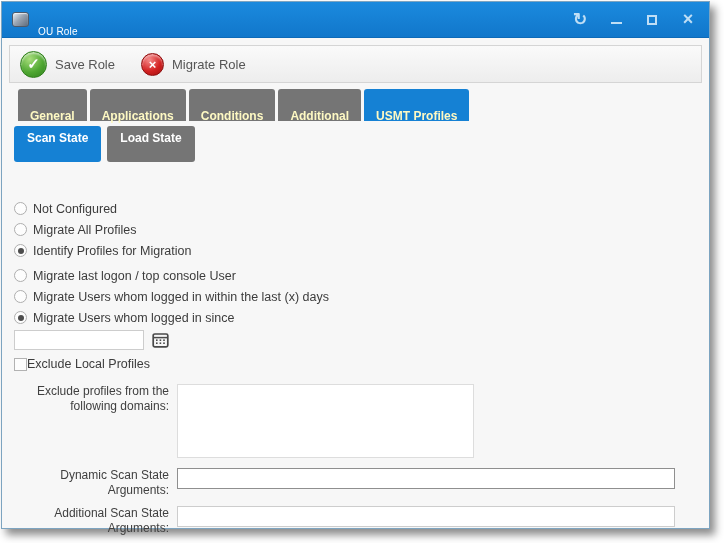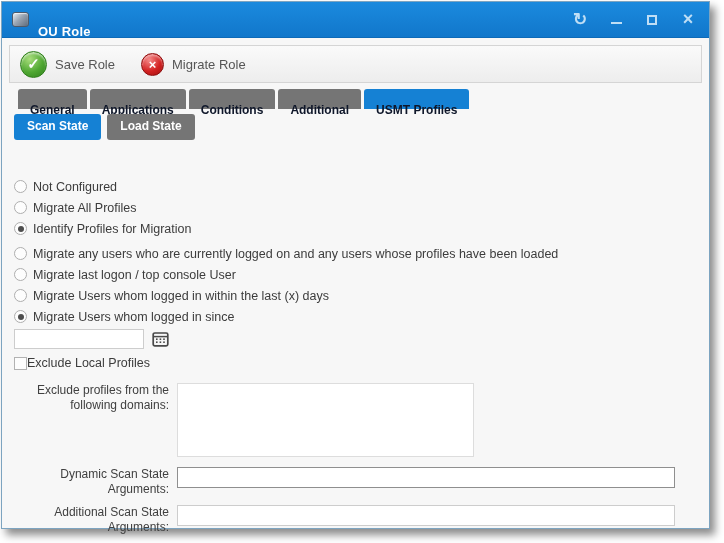--- a/index.html
+++ b/index.html
@@ -14,21 +14,21 @@
   .titlebar {
     height:36px; background:linear-gradient(#1b8ade,#1177cb);
     border-bottom:1px solid #0d6ab8; display:flex; align-items:center;
     padding:0 10px; color:#fff;
   }
   .win-icon {
     width:17px; height:15px; border-radius:3px; margin-right:9px;
     background:linear-gradient(135deg,#e8eef4 0%,#9aa6b4 45%,#5f6c7c 100%);
     border:1px solid #4d5a6a; box-shadow:inset 0 1px 1px rgba(255,255,255,.7);
   }
-  .title-text { font-size:13px; font-weight:bold; letter-spacing:.2px; flex:1;margin-top:24px; }
+  .title-text { font-size:10px; font-weight:normal; letter-spacing:.2px; flex:1;margin-top:24px; }
   .win-controls { display:flex; align-items:center; gap:14px; }
   .ctrl { width:22px; height:22px; display:flex; align-items:center; justify-content:center;
           color:#bfdef5; font-size:15px; cursor:default; }
   .ctrl.refresh { font-size:17px; font-weight:bold; }
   .ctrl.min span { display:block; width:11px; height:2px; background:#bfdef5; margin-top:6px;}
   .ctrl.max span { display:block; width:10px; height:10px; border:2px solid #bfdef5; }
   .ctrl.close { font-size:18px; font-weight:bold; }
   
   .toolbar {
     margin:7px 7px 6px 7px; height:38px;
@@ -45,27 +45,27 @@
     border:1px solid #2f7f1b; box-shadow:inset 0 2px 2px rgba(255,255,255,.55);
   }
   .icon-circle.red {
     width:23px; height:23px; font-size:13px;
     background:radial-gradient(circle at 35% 28%, #f58a8a, #d32222 55%, #9d0e0e);
     border:1px solid #8d0d0d; box-shadow:inset 0 2px 2px rgba(255,255,255,.45);
   }
   
   .tabs { display:flex; gap:3px; padding-left:16px; margin-top:3px; }
   .tab {
-    height:15px; line-height:23px; padding:10px 12px; font-size:12px; font-weight:bold;
-    color:#0f172a; background:#757575; border-radius:3px 3px 0 0; cursor:default;
+    height:15px; line-height:23px; padding:16px 12px; font-size:12px; font-weight:bold;
+    color:#fef9c3; background:#757575; border-radius:3px 3px 0 0; cursor:default;
   }
   .tab.active { background:#1581d4; }
   .subtabs { display:flex; gap:6px; padding-left:12px; margin-top:5px; }
   .subtab {
-    height:26px; line-height:24px; padding:0 13px; font-size:12px; font-weight:bold;
+    height:36px; line-height:24px; padding:0 13px; font-size:12px; font-weight:bold;
     color:#fff; background:#757575; border-radius:3px; cursor:default;
   }
   .subtab.active { background:#1581d4; }
   
   .content { padding-top:36px; }
   .row { display:flex; align-items:flex-start; padding-left:12px; }
   .row.center { align-items:flex-start; }
   .lbl { width:163px; text-align:right; padding-right:8px; font-size:12px; color:#404040;
          line-height:15px; flex-shrink:0; }
   .ctl { flex:1; }
@@ -146,24 +146,20 @@
         </div>
         <div class="radio-row">
           <span class="radio checked"></span>
           <span>Identify Profiles for Migration</span>
         </div>
 
         <div class="gap4"></div>
 
         <div class="radio-row">
           <span class="radio"></span>
-          <span>Migrate any users who are currently logged on and any users whose profiles have been loaded</span>
-        </div>
-        <div class="radio-row">
-          <span class="radio"></span>
           <span>Migrate last logon / top console User</span>
         </div>
         <div class="radio-row">
           <span class="radio"></span>
           <span>Migrate Users whom logged in within the last (x) days</span>
         </div>
         <div class="radio-row">
           <span class="radio checked"></span>
           <span>Migrate Users whom logged in since</span>
         </div>

